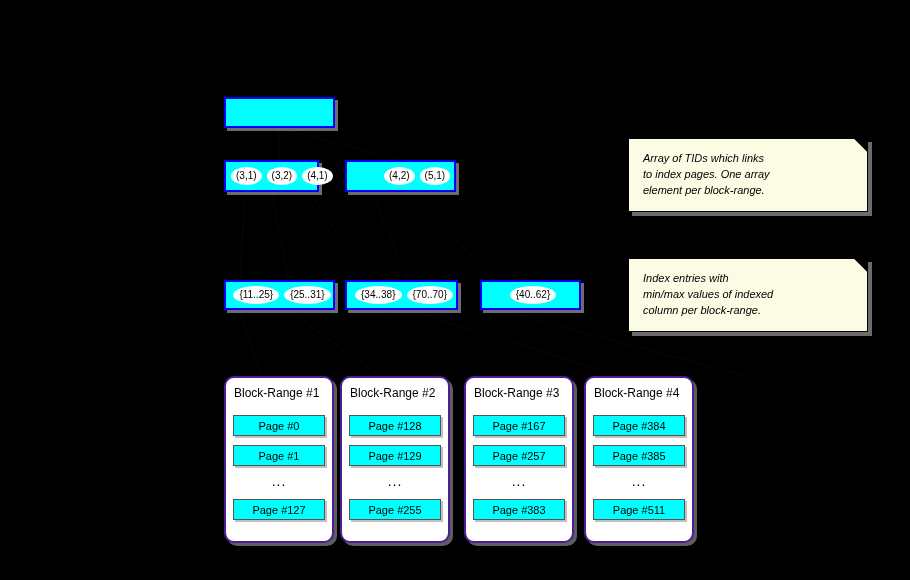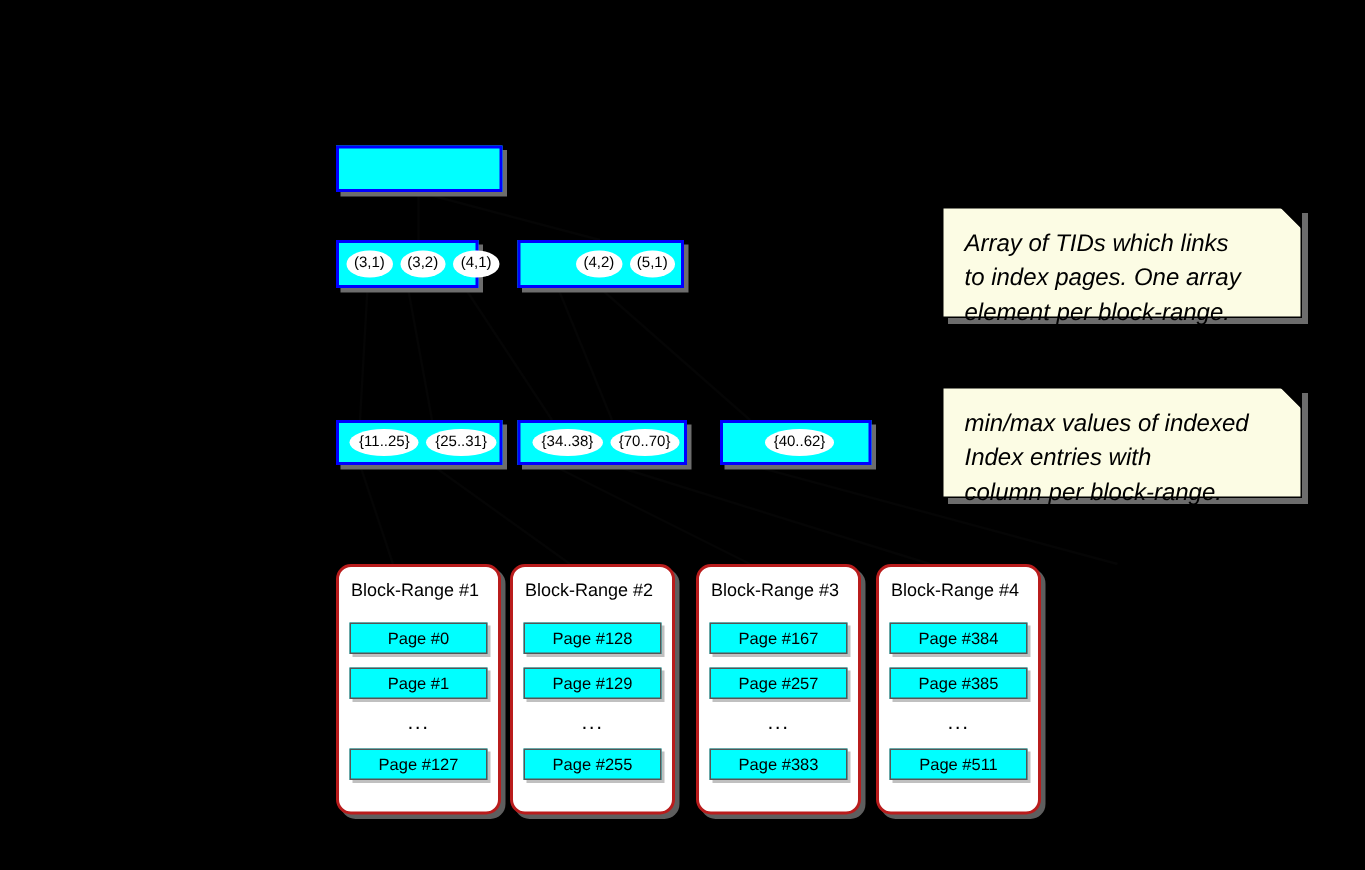--- a/index.html
+++ b/index.html
@@ -61,21 +61,21 @@
   
   .note {
     position: absolute;
     background: #fcfce4;
     border: 1px solid #000000;
     box-sizing: border-box;
     box-shadow: 4px 4px 0 rgba(120,120,120,0.9);
     padding: 12px 14px 10px 14px;
     font-family: "Liberation Sans", sans-serif;
     font-style: italic;
-    font-size: 16px;
+    font-size: 11px;
     line-height: 1.45;
     color: #000000;
   }
   .note-1 { left: 628px; top: 138px; width: 240px; height: 74px; }
   .note-2 { left: 628px; top: 258px; width: 240px; height: 74px; }
   .note .fold {
     position: absolute;
     right: -1px;
     top: -1px;
     width: 15px;
@@ -95,21 +95,21 @@
   .note-text { position: relative; z-index: 2; }
   .note-text div { white-space: nowrap; }
 
   
   .br-card {
     position: absolute;
     top: 376px;
     width: 110px;
     height: 167px;
     background: #ffffff;
-    border: 2px solid #b91c1c;
+    border: 2px solid #4c1d95;
     border-radius: 10px;
     box-sizing: border-box;
     box-shadow: 3px 3px 0 rgba(110,110,110,0.85);
     padding: 6px 7px;
     display: flex;
     flex-direction: column;
     align-items: stretch;
   }
   .br-1 { left: 224px; }
   .br-2 { left: 340px; }
@@ -214,22 +214,22 @@
       <div>Array of TIDs which links</div>
       <div>to index pages. One array</div>
       <div>element per block-range.</div>
     </div>
   </div>
 
   <div class="note note-2">
     <span class="fold"></span>
     <span class="fold-inner"></span>
     <div class="note-text">
+      <div>Index entries with</div>
       <div>min/max values of indexed</div>
-      <div>Index entries with</div>
       <div>column per block-range.</div>
     </div>
   </div>
 
   <div class="br-card br-1">
     <div class="br-title">Block-Range #1</div>
     <div class="page-box">Page #0</div>
     <div class="page-box">Page #1</div>
     <div class="ellipsis">...</div>
     <div class="page-box">Page #127</div>

